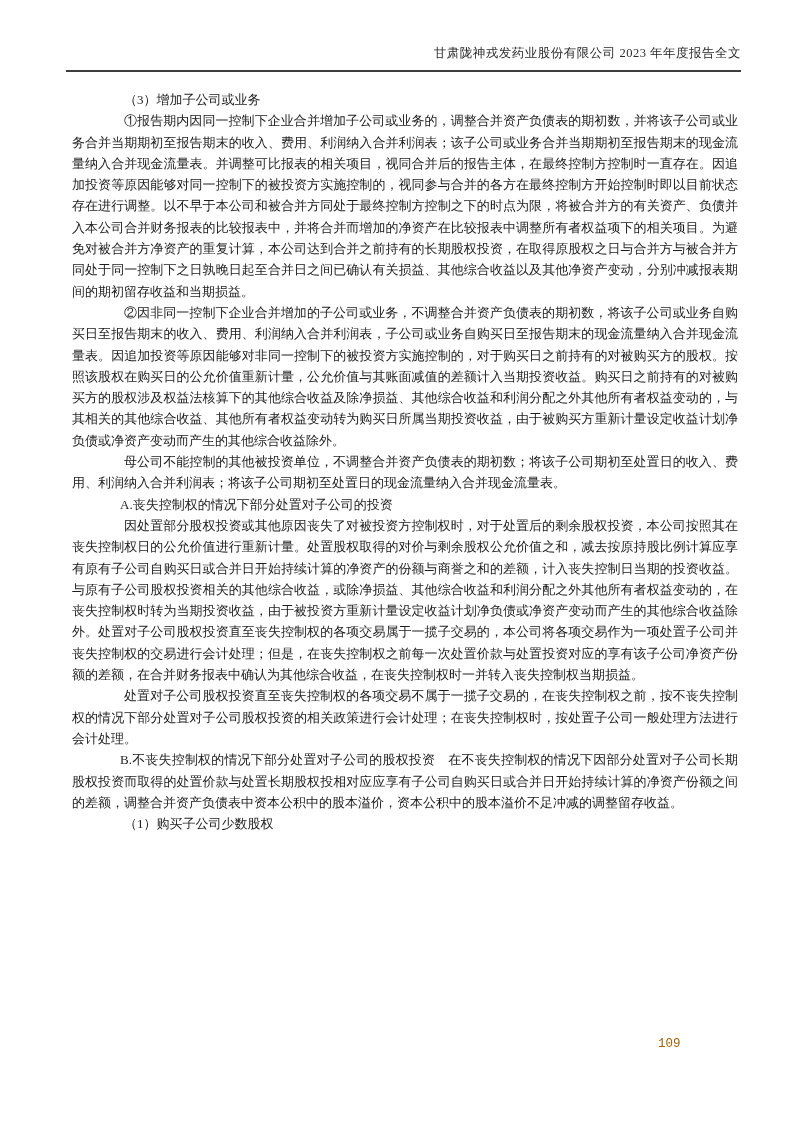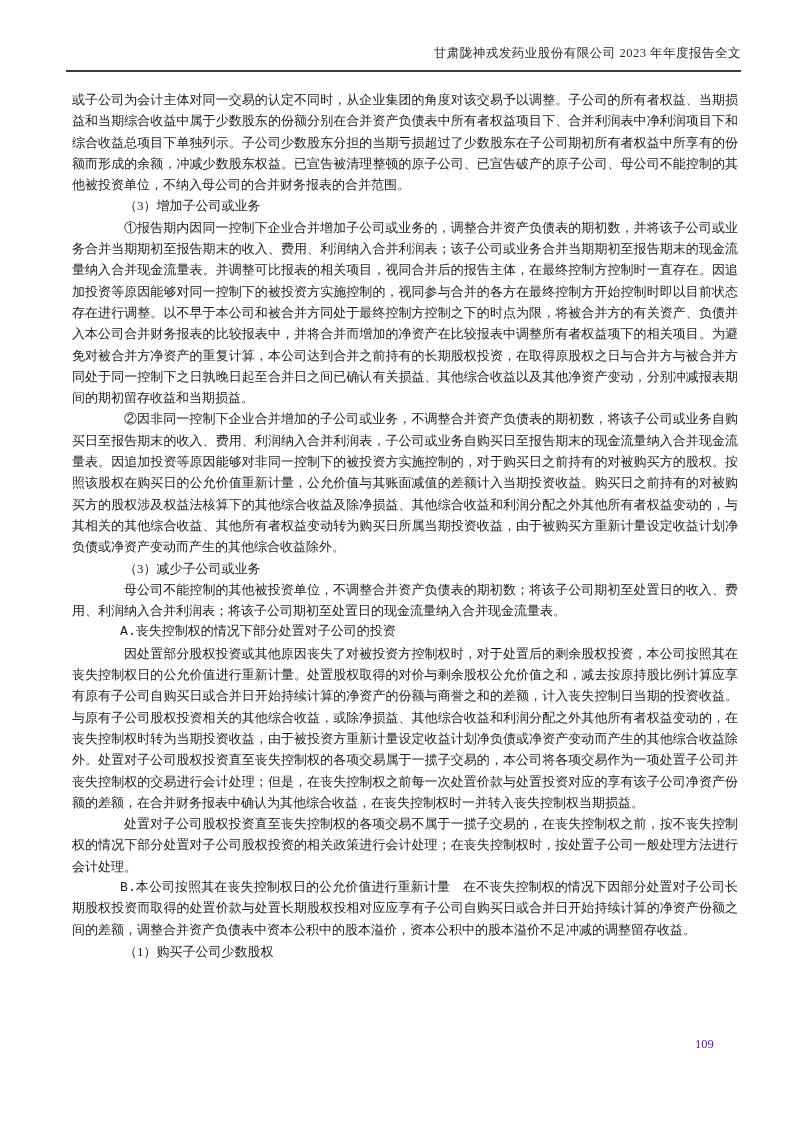--- a/index.html
+++ b/index.html
@@ -42,48 +42,46 @@
   .content p {
     margin: 0;
     padding: 0;
     text-indent: 4em;
   }
   .content p.flush {
     text-indent: 0;
   }
   .content p.sub {
     text-indent: 3.7em;
-    font-family: Liberation Mono, monospace;
   }
   .page-number {
     position: absolute;
-    left: 695px;
+    left: 658px;
     top: 1037px;
     font-size: 12.5px;
-    color: #4c1d95;
+    color: #a16207;
+    font-family: Liberation Mono, monospace;
   }
 </style>
 </head>
 <body>
 
 <div class="page">
 
   <div class="header">
     <span>甘肃陇神戎发药业股份有限公司 2023 年年度报告全文</span>
   </div>
 
   <div class="content">
-    <p class="flush">或子公司为会计主体对同一交易的认定不同时，从企业集团的角度对该交易予以调整。子公司的所有者权益、当期损益和当期综合收益中属于少数股东的份额分别在合并资产负债表中所有者权益项目下、合并利润表中净利润项目下和综合收益总项目下单独列示。子公司少数股东分担的当期亏损超过了少数股东在子公司期初所有者权益中所享有的份额而形成的余额，冲减少数股东权益。已宣告被清理整顿的原子公司、已宣告破产的原子公司、母公司不能控制的其他被投资单位，不纳入母公司的合并财务报表的合并范围。</p>
     <p>（3）增加子公司或业务</p>
     <p>①报告期内因同一控制下企业合并增加子公司或业务的，调整合并资产负债表的期初数，并将该子公司或业务合并当期期初至报告期末的收入、费用、利润纳入合并利润表；该子公司或业务合并当期期初至报告期末的现金流量纳入合并现金流量表。并调整可比报表的相关项目，视同合并后的报告主体，在最终控制方控制时一直存在。因追加投资等原因能够对同一控制下的被投资方实施控制的，视同参与合并的各方在最终控制方开始控制时即以目前状态存在进行调整。以不早于本公司和被合并方同处于最终控制方控制之下的时点为限，将被合并方的有关资产、负债并入本公司合并财务报表的比较报表中，并将合并而增加的净资产在比较报表中调整所有者权益项下的相关项目。为避免对被合并方净资产的重复计算，本公司达到合并之前持有的长期股权投资，在取得原股权之日与合并方与被合并方同处于同一控制下之日孰晚日起至合并日之间已确认有关损益、其他综合收益以及其他净资产变动，分别冲减报表期间的期初留存收益和当期损益。</p>
     <p>②因非同一控制下企业合并增加的子公司或业务，不调整合并资产负债表的期初数，将该子公司或业务自购买日至报告期末的收入、费用、利润纳入合并利润表，子公司或业务自购买日至报告期末的现金流量纳入合并现金流量表。因追加投资等原因能够对非同一控制下的被投资方实施控制的，对于购买日之前持有的对被购买方的股权。按照该股权在购买日的公允价值重新计量，公允价值与其账面减值的差额计入当期投资收益。购买日之前持有的对被购买方的股权涉及权益法核算下的其他综合收益及除净损益、其他综合收益和利润分配之外其他所有者权益变动的，与其相关的其他综合收益、其他所有者权益变动转为购买日所属当期投资收益，由于被购买方重新计量设定收益计划净负债或净资产变动而产生的其他综合收益除外。</p>
-    <p>（3）减少子公司或业务</p>
     <p>母公司不能控制的其他被投资单位，不调整合并资产负债表的期初数；将该子公司期初至处置日的收入、费用、利润纳入合并利润表；将该子公司期初至处置日的现金流量纳入合并现金流量表。</p>
     <p class="sub">A.丧失控制权的情况下部分处置对子公司的投资</p>
     <p>因处置部分股权投资或其他原因丧失了对被投资方控制权时，对于处置后的剩余股权投资，本公司按照其在丧失控制权日的公允价值进行重新计量。处置股权取得的对价与剩余股权公允价值之和，减去按原持股比例计算应享有原有子公司自购买日或合并日开始持续计算的净资产的份额与商誉之和的差额，计入丧失控制日当期的投资收益。与原有子公司股权投资相关的其他综合收益，或除净损益、其他综合收益和利润分配之外其他所有者权益变动的，在丧失控制权时转为当期投资收益，由于被投资方重新计量设定收益计划净负债或净资产变动而产生的其他综合收益除外。处置对子公司股权投资直至丧失控制权的各项交易属于一揽子交易的，本公司将各项交易作为一项处置子公司并丧失控制权的交易进行会计处理；但是，在丧失控制权之前每一次处置价款与处置投资对应的享有该子公司净资产份额的差额，在合并财务报表中确认为其他综合收益，在丧失控制权时一并转入丧失控制权当期损益。</p>
     <p>处置对子公司股权投资直至丧失控制权的各项交易不属于一揽子交易的，在丧失控制权之前，按不丧失控制权的情况下部分处置对子公司股权投资的相关政策进行会计处理；在丧失控制权时，按处置子公司一般处理方法进行会计处理。</p>
-    <p class="sub">B.本公司按照其在丧失控制权日的公允价值进行重新计量　在不丧失控制权的情况下因部分处置对子公司长期股权投资而取得的处置价款与处置长期股权投相对应应享有子公司自购买日或合并日开始持续计算的净资产份额之间的差额，调整合并资产负债表中资本公积中的股本溢价，资本公积中的股本溢价不足冲减的调整留存收益。</p>
+    <p class="sub">B.不丧失控制权的情况下部分处置对子公司的股权投资　在不丧失控制权的情况下因部分处置对子公司长期股权投资而取得的处置价款与处置长期股权投相对应应享有子公司自购买日或合并日开始持续计算的净资产份额之间的差额，调整合并资产负债表中资本公积中的股本溢价，资本公积中的股本溢价不足冲减的调整留存收益。</p>
     <p>（1）购买子公司少数股权</p>
   </div>
 
   <div class="page-number">109</div>
 
 </div>
 
 </body></html>

